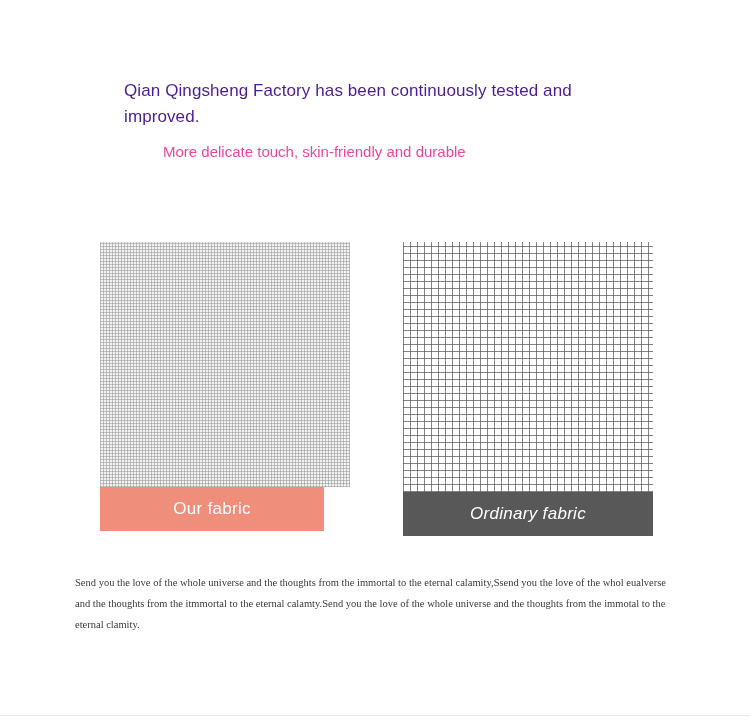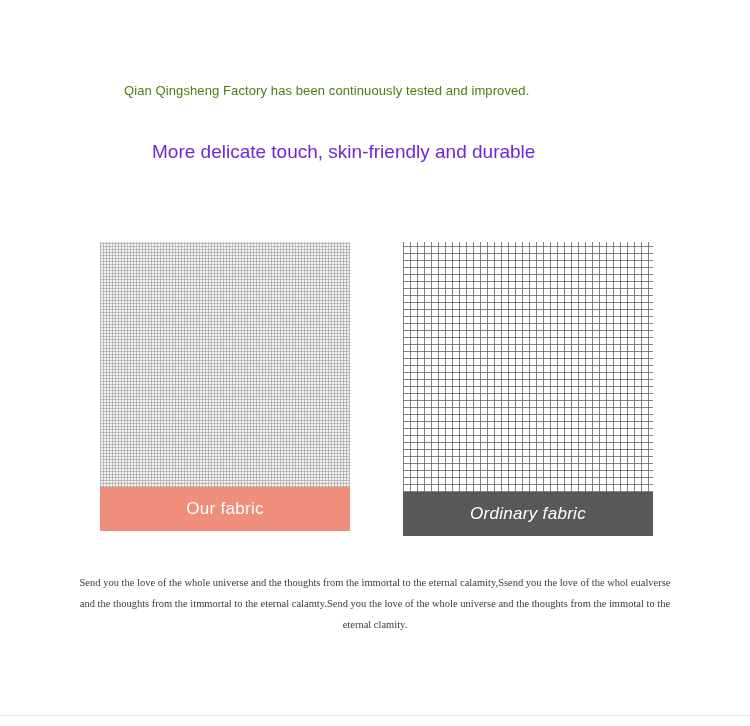--- a/index.html
+++ b/index.html
@@ -21,34 +21,34 @@
     height: 726px;
     box-sizing: border-box;
   }
 
   
   .headline {
     position: absolute;
     left: 124px;
     top: 78px;
     width: 520px;
-    font-size: 13px;
+    font-size: 17px;
     line-height: 26px;
-    color: #4d7c0f;
+    color: #4c1d95;
     letter-spacing: 0.1px;
     font-weight: 400;
   }
   .subhead {
     position: absolute;
-    left: 152px;
+    left: 163px;
     top: 140px;
     width: 520px;
-    font-size: 19px;
+    font-size: 15px;
     line-height: 24px;
-    color: #6d28d9;
+    color: #ec4899;
     font-weight: 400;
   }
 
   
   .panels {
     position: absolute;
     left: 0;
     top: 242px;
     width: 750px;
     height: 300px;
@@ -84,30 +84,29 @@
   }
 
   .caption {
     height: 44px;
     line-height: 44px;
     text-align: center;
     color: #ffffff;
     font-size: 17px;
     letter-spacing: 0.3px;
   }
-  .caption.ours     { background: #ef8e7b; width: 250px; }
+  .caption.ours     { background: #ef8e7b; width: 224px; }
   .caption.ordinary { background: #585858; width: 250px; }
 
   
   .footer-text {
     position: absolute;
     left: 75px;
     top: 572px;
     width: 600px;
-    text-align: center;
     font-family: "Liberation Serif", serif;
     font-size: 10.5px;
     line-height: 21px;
     color: #3a3a3a;
   }
 
   
   .bottom-rule {
     position: absolute;
     left: 0;

